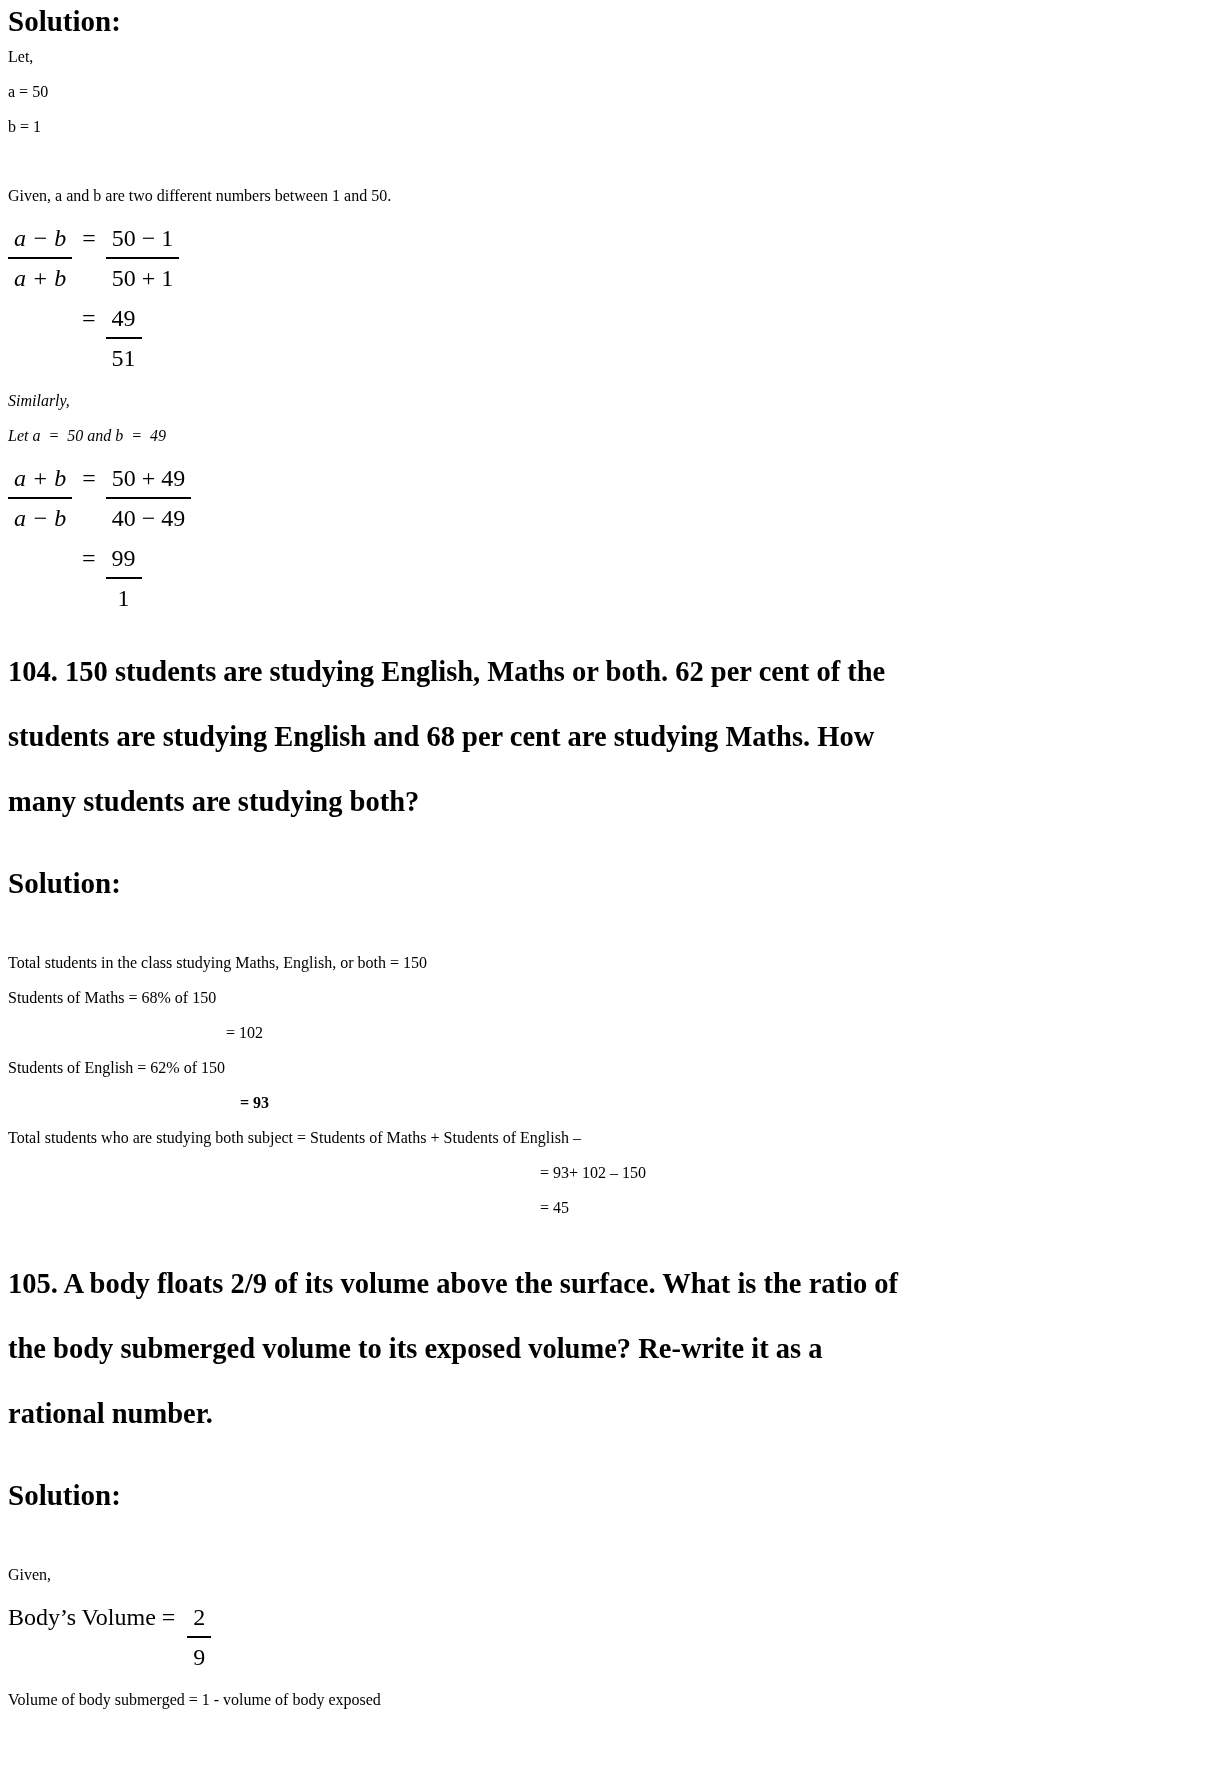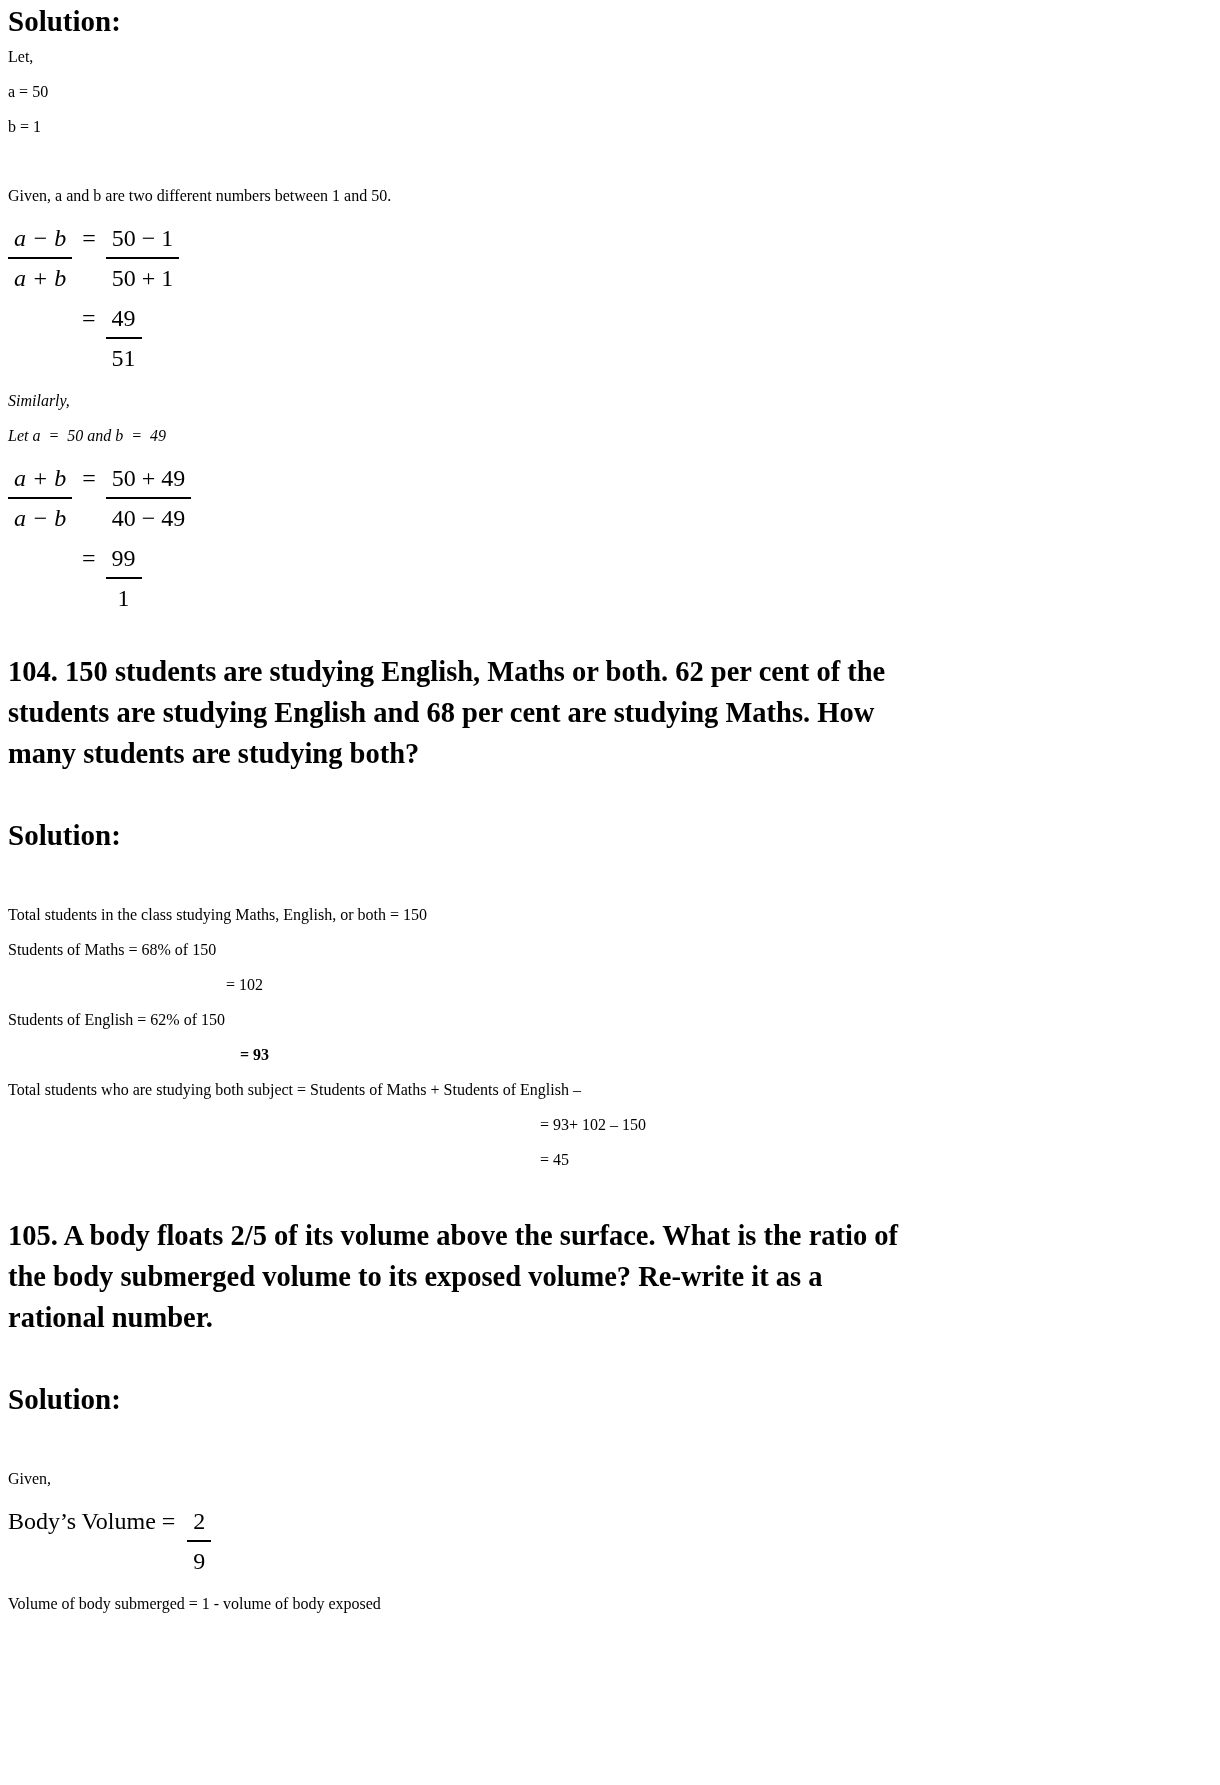--- a/index.html
+++ b/index.html
@@ -9,21 +9,21 @@
     font-family:"Liberation Serif","DejaVu Serif",serif;
     color:#000;
   }
   .page { width:100%; padding:4px 108px 40px 8px; }
 
   .heading { font-size:29px; font-weight:700; line-height:35px; }
   .line { font-size:16px; line-height:35px; white-space:pre-wrap; }
   .italic { font-style:italic; }
 
   .qblock { margin-top:38px; }
-  .qline { font-size:28.5px; font-weight:700; line-height:41px; }
+  .qline { font-size:28.5px; font-weight:700; line-height:41px;margin-top:24px; }
 
   .gap-top { margin-top:34px; }
   .gap-top-lg { margin-top:44px; }
 
   .math-row { display:flex; align-items:flex-start; font-size:24px; line-height:30px; margin:10px 0; }
   .math-row .eq { margin:0 10px; }
   .cont { margin-left:64px; }
   .frac { display:inline-block; text-align:center; }
   .frac .num { display:block; border-bottom:2px solid #000; padding:0 6px 4px; }
   .frac .den { display:block; padding:4px 6px 0; }
@@ -100,21 +100,21 @@
   <p class="line gap-top-lg">Total students in the class studying Maths, English, or both = 150</p>
   <p class="line">Students of Maths = 68% of 150</p>
   <p class="line ind-a">= 102</p>
   <p class="line">Students of English = 62% of 150</p>
   <p class="line ind-b">= 93</p>
   <p class="line">Total students who are studying both subject = Students of Maths + Students of English –</p>
   <p class="line ind-c">= 93+ 102 – 150</p>
   <p class="line ind-c">= 45</p>
 
   <div class="qblock">
-    <p class="qline">105. A body floats 2/5 of its volume above the surface. What is the ratio of</p>
+    <p class="qline">105. A body floats 2/9 of its volume above the surface. What is the ratio of</p>
     <p class="qline">the body submerged volume to its exposed volume? Re-write it as a</p>
     <p class="qline">rational number.</p>
   </div>
 
   <h2 class="heading gap-top-lg">Solution:</h2>
 
   <p class="line gap-top-lg">Given,</p>
 
   <div class="math-row">
     <span class="mlabel">Body’s Volume =</span>

